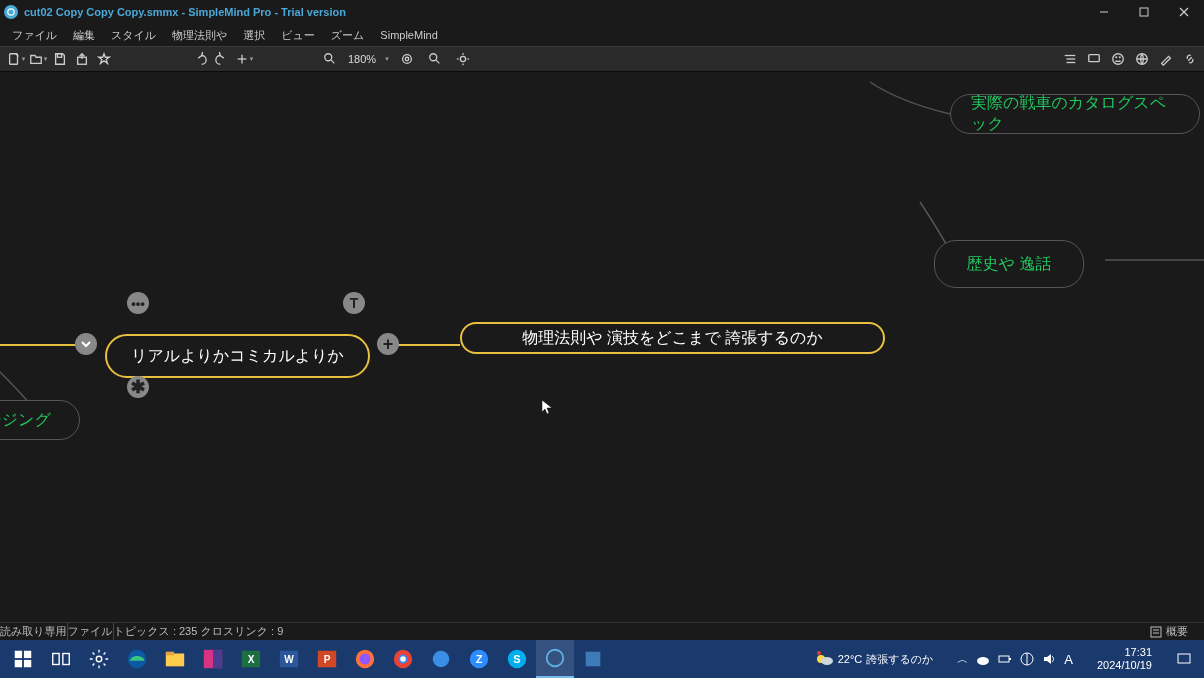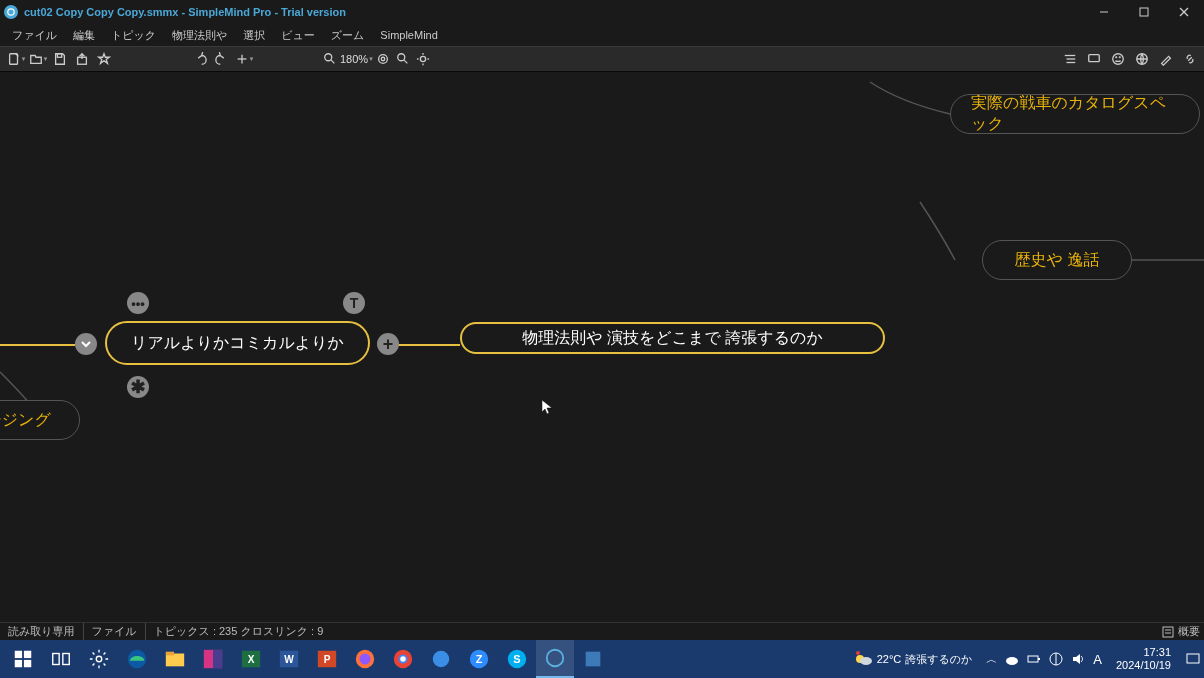--- a/index.html
+++ b/index.html
@@ -10,37 +10,37 @@
 .title-text{color:#4aa8d8;font-size:11px;font-weight:bold}
 .win-controls{position:absolute;right:0;top:0;display:flex}
 .win-btn{width:40px;height:24px;display:flex;align-items:center;justify-content:center;color:#ccc;font-size:12px}
 .menubar{height:22px;background:#1a1a1a;display:flex;align-items:center;padding:0 4px;font-size:11px;color:#ccc}
 .menu-item{padding:2px 8px;cursor:default}
 .toolbar{height:26px;background:#2a2a2a;border-top:1px solid #3a3a3a;border-bottom:1px solid #0a0a0a;display:flex;align-items:center;padding:0 6px;position:relative}
 .tb-group{display:flex;align-items:center;gap:2px}
 .tb-btn{width:20px;height:20px;display:flex;align-items:center;justify-content:center;color:#ccc;cursor:pointer;position:relative}
 .tb-btn svg{width:14px;height:14px;stroke:#ccc;fill:none;stroke-width:1.5}
 .dd-arrow{font-size:7px;color:#999;margin-left:1px}
-.zoom-group{position:absolute;left:320px;display:flex;align-items:center;gap:0}
+.zoom-group{position:absolute;left:320px;display:flex;align-items:center;gap:8px}
 .zoom-text{font-size:11px;color:#ddd}
 .right-tools{position:absolute;right:4px;display:flex;gap:4px}
 .canvas{position:absolute;top:72px;left:0;right:0;bottom:38px;background:#1a1a1a;overflow:hidden}
 .node{position:absolute;border-radius:22px;display:flex;align-items:center;justify-content:center;font-size:16px;padding:0 20px}
 .node.sel{border:2px solid #e8c040;color:#fff;background:#1a1a1a}
-.node.dim{border:1.5px solid #555;color:#eab308;background:#1a1a1a}
+.node.dim{border:1.5px solid #555;color:#22c55e;background:#1a1a1a}
 .handle{position:absolute;width:22px;height:22px;border-radius:50%;background:#888;display:flex;align-items:center;justify-content:center;color:#222;font-size:13px;font-weight:bold;cursor:pointer}
 .connector{position:absolute;pointer-events:none}
 .statusbar{position:absolute;bottom:38px;left:0;right:0;height:18px;background:#1a1a1a;border-top:1px solid #333;display:flex;align-items:center;font-size:11px;color:#bbb}
-.status-cell{padding:0 8px;border-right:1px solid #444;height:100%;display:flex;align-items:center}
-.status-right{position:absolute;right:4px;display:flex;align-items:center;gap:4px}
+.status-cell{padding:0 0;border-right:1px solid #444;height:100%;display:flex;align-items:center}
+.status-right{position:absolute;right:16px;display:flex;align-items:center;gap:4px}
 .taskbar{position:absolute;bottom:0;left:0;right:0;height:38px;background:#1a3a6e;display:flex;align-items:center;padding:0 4px}
 .tb-icon{width:38px;height:38px;display:flex;align-items:center;justify-content:center;cursor:pointer}
 .tb-icon.active{background:rgba(255,255,255,0.12);border-bottom:2px solid #76b9ed}
 .tb-icon svg{width:22px;height:22px}
-.tray{position:absolute;right:3px;display:flex;align-items:center;gap:14px;color:#fff;font-size:11px}
+.tray{position:absolute;right:12px;display:flex;align-items:center;gap:24px;color:#fff;font-size:11px}
 .tray-icons{display:flex;gap:8px;align-items:center}
 .clock{text-align:right;line-height:1.2}
 .weather{display:flex;align-items:center;gap:4px}
 .cursor{position:absolute;width:12px;height:16px;pointer-events:none}
 </style>
 </head>
 <body>
 
 <div class="titlebar">
   <div class="app-icon">
@@ -65,21 +65,21 @@
           <line x1="2" y1="2" x2="10" y2="10" stroke="#ccc" stroke-width="1.2"></line>
           <line x1="10" y1="2" x2="2" y2="10" stroke="#ccc" stroke-width="1.2"></line>
         </svg>
       </div>
   </div>
 </div>
 
 <div class="menubar">
   <span class="menu-item">ファイル</span>
   <span class="menu-item">編集</span>
-  <span class="menu-item">トピック</span>
+  <span class="menu-item">スタイル</span>
   <span class="menu-item">物理法則や</span>
   <span class="menu-item">選択</span>
   <span class="menu-item">ビュー</span>
   <span class="menu-item">ズーム</span>
   <span class="menu-item">SimpleMind</span>
 </div>
 
 <div class="toolbar">
   <div class="tb-group">
     <div class="tb-btn">
@@ -212,28 +212,28 @@
     <path d="M 398 273 L 460 273" stroke="#e8c040" stroke-width="2" fill="none"></path>
     <path d="M 0 300 Q 30 330 40 345 Q 50 350 60 348" stroke="#555" stroke-width="1.5" fill="none"></path>
     <path d="M 870 10 Q 900 30 950 42" stroke="#555" stroke-width="1.5" fill="none"></path>
     <path d="M 920 130 Q 940 160 955 188" stroke="#555" stroke-width="1.5" fill="none"></path>
     <path d="M 1105 188 L 1204 188" stroke="#555" stroke-width="1.5" fill="none"></path>
   </svg>
 
   <div class="node dim" style="left:950px;top:22px;width:250px;height:40px">
     <span>実際の戦車のカタログスペック</span>
   </div>
-  <div class="node dim" style="left:982px;top:168px;width:150px;height:40px">
+  <div class="node dim" style="left:934px;top:168px;width:150px;height:48px">
     <span>歴史や 逸話</span>
   </div>
   <div class="node dim" style="left:-60px;top:328px;width:140px;height:40px">
     <span>ポージング</span>
   </div>
 
-  <div class="node sel" style="left:105px;top:249px;width:265px;height:44px">
+  <div class="node sel" style="left:105px;top:262px;width:265px;height:44px">
     <span>リアルよりかコミカルよりか</span>
   </div>
   <div class="node sel" style="left:460px;top:250px;width:425px;height:32px">
     <span>物理法則や 演技をどこまで 誇張するのか</span>
   </div>
 
   <div class="handle" style="left:75px;top:261px;background:#888">
     <svg width="12" height="12">
         <path d="M2 4l4 4 4-4" stroke="#fff" stroke-width="2" fill="none"></path>
       </svg>

